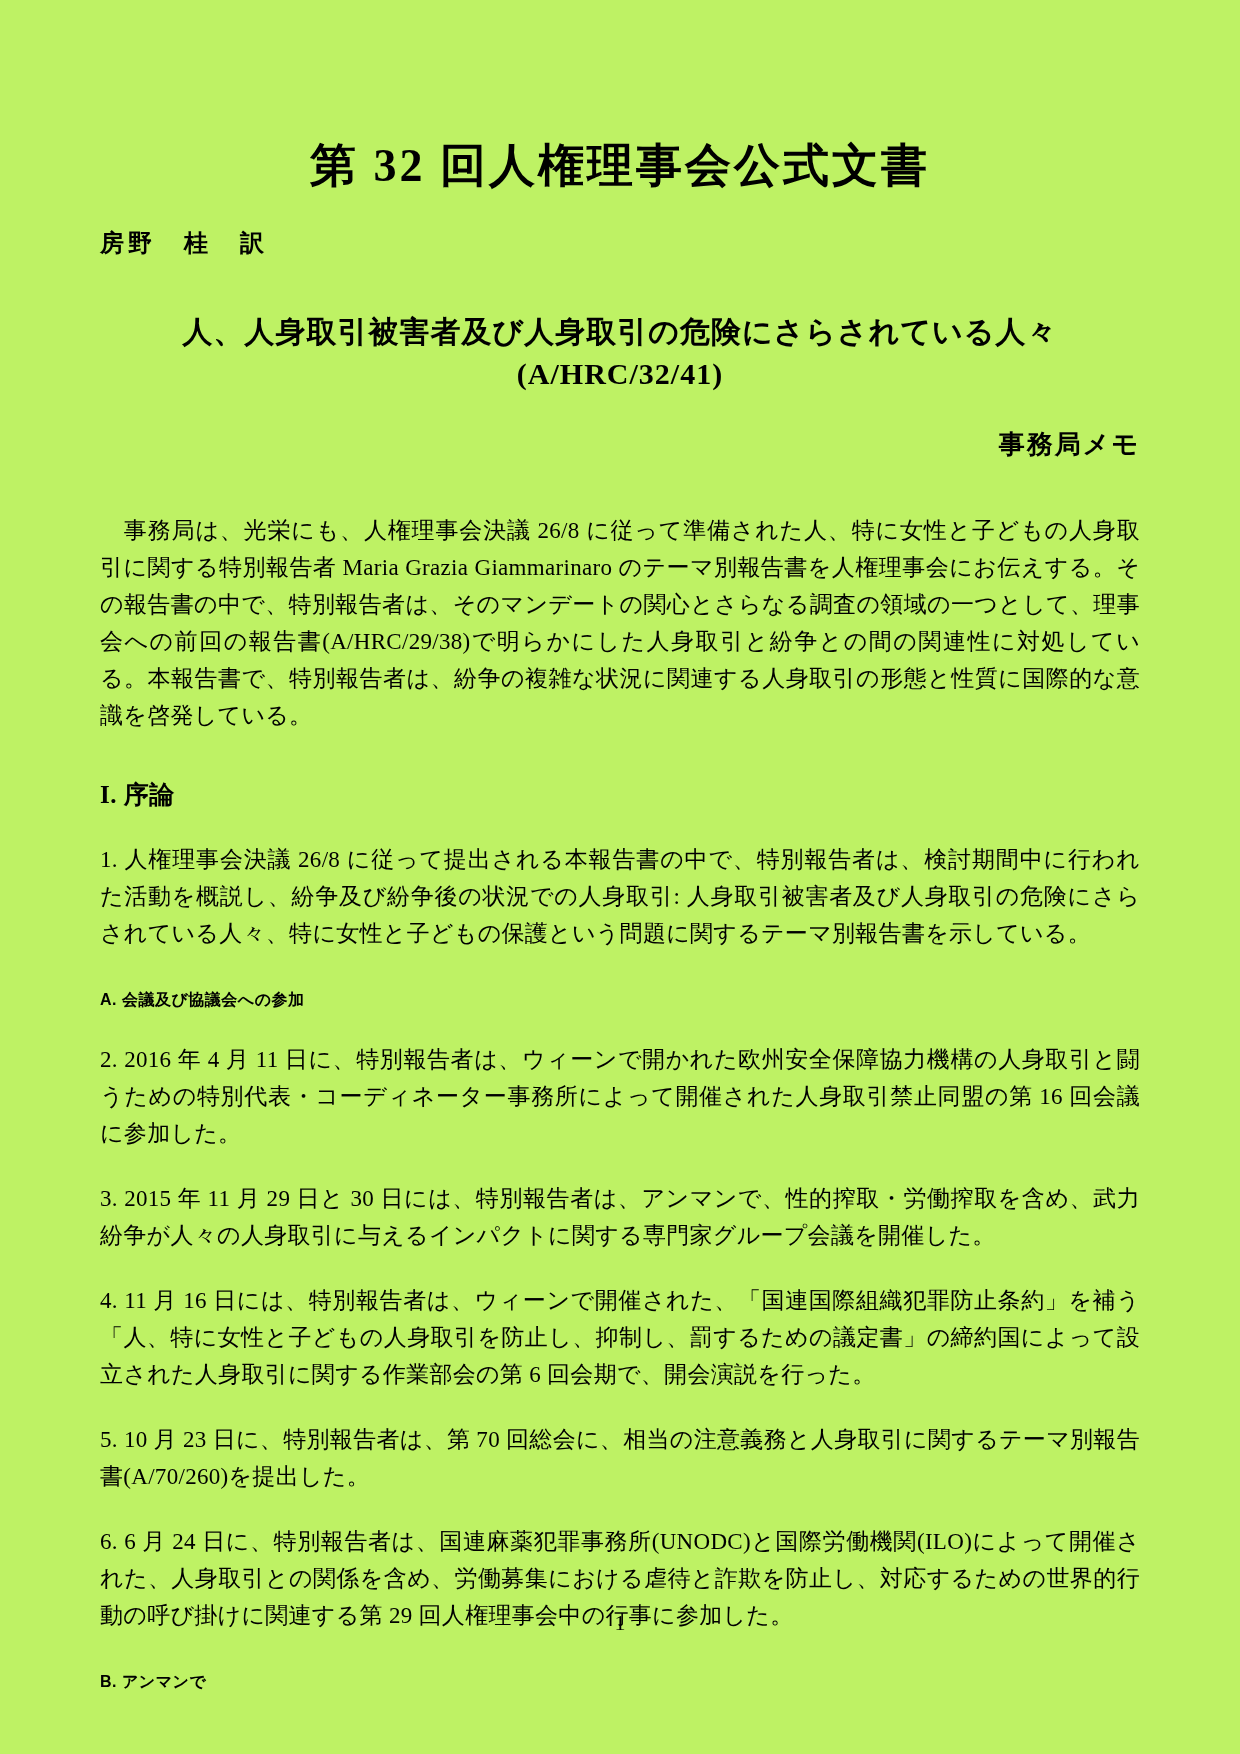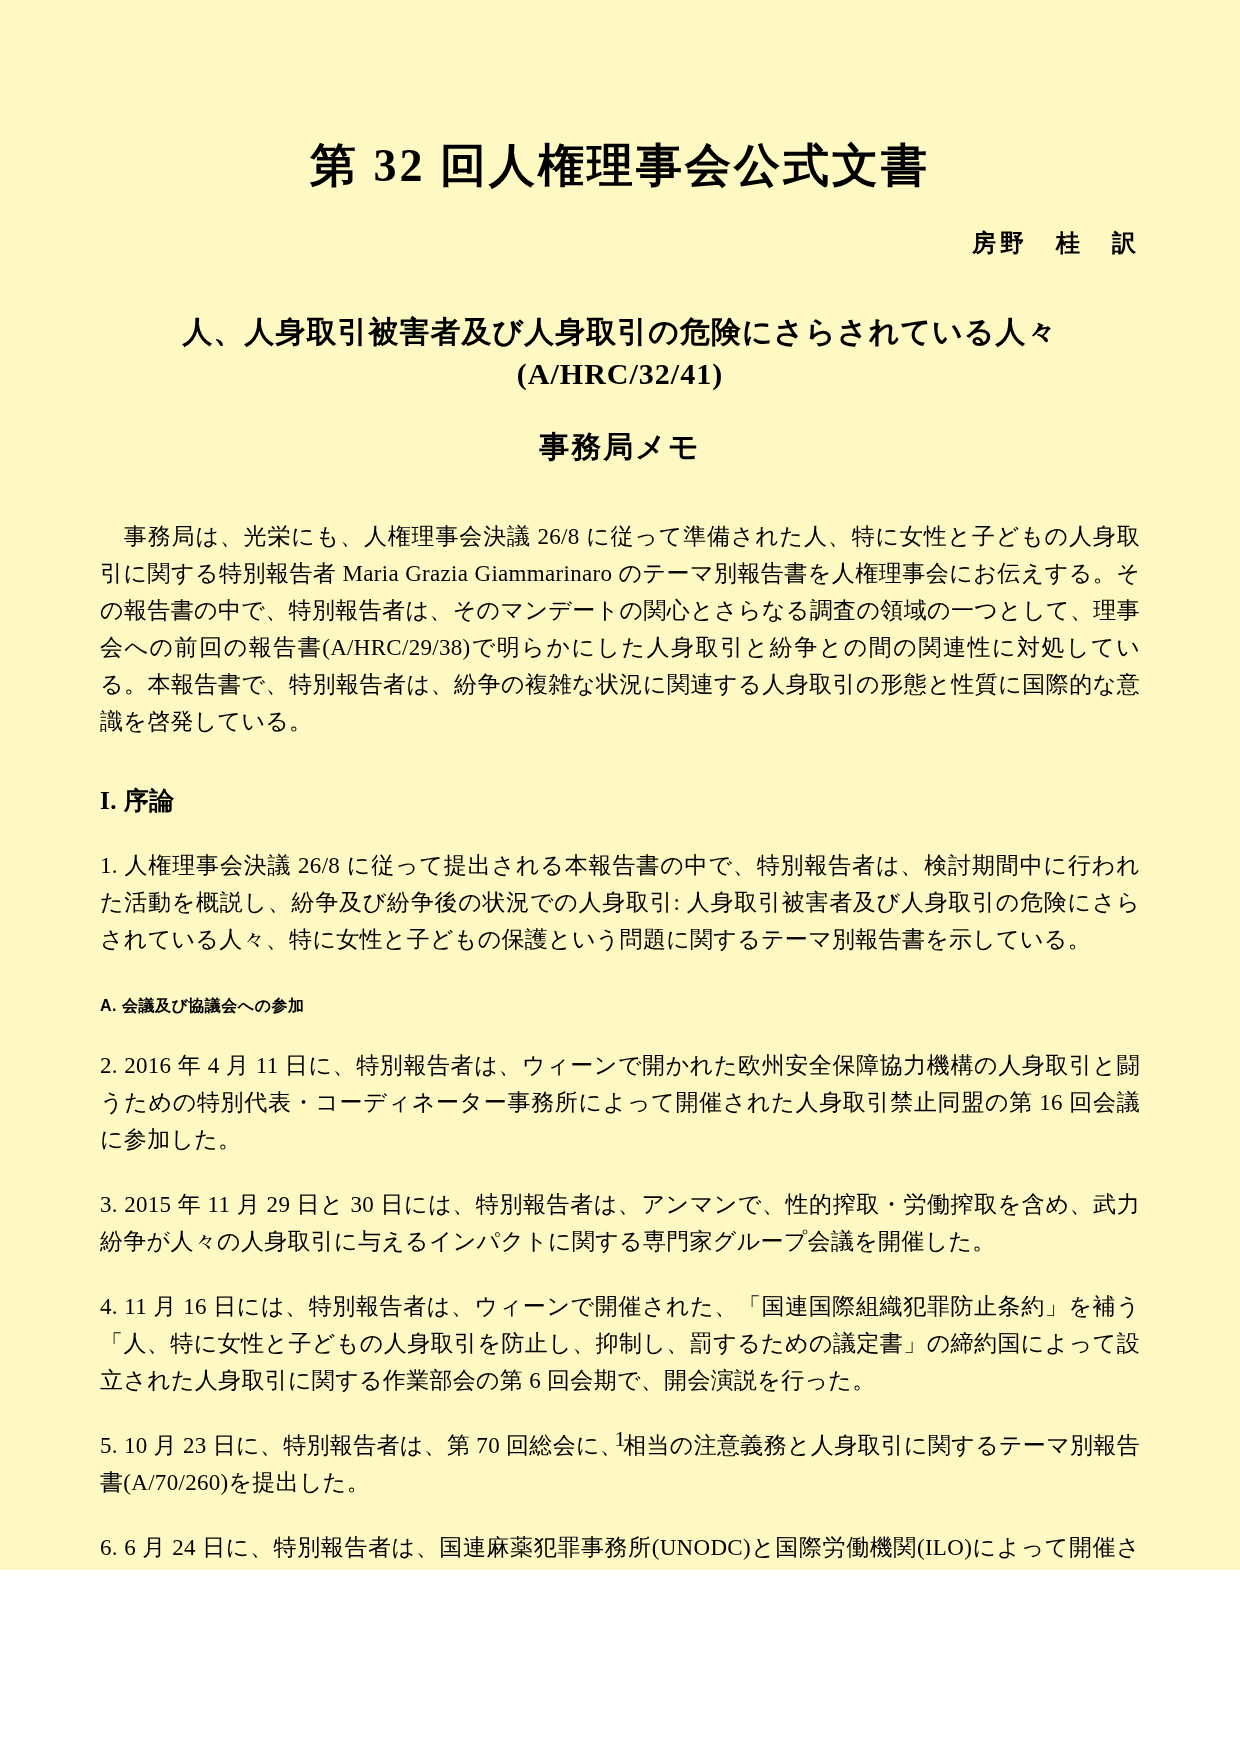--- a/index.html
+++ b/index.html
@@ -3,57 +3,57 @@
 <meta charset="utf-8">
 <style>
   html, body {
     margin: 0;
     padding: 0;
     background: #ffffff;
   }
   .page {
     position: relative;
     width: 1240px;
-    height: 1570px;
+    height: 1754px;
     margin: 0 auto;
-    background: #fef9c3;
+    background: #bef264;
     color: #000000;
     font-family: "Liberation Serif", "DejaVu Serif", serif;
     overflow: hidden;
     box-sizing: border-box;
     padding: 138px 100px 13px 100px;
   }
   .doc-title {
     margin: 0 0 34px 0;
     font-size: 46px;
     font-weight: bold;
     text-align: center;
     letter-spacing: 3px;
     line-height: 1.2;
   }
   .translator {
     margin: 0 0 52px 0;
     font-size: 24px;
     font-weight: bold;
-    text-align: right;
+    text-align: left;
     letter-spacing: 4px;
   }
   .report-subtitle {
     margin: 0 0 32px 0;
     font-size: 30px;
     font-weight: bold;
     text-align: center;
     line-height: 1.4;
     letter-spacing: 1px;
   }
   .memo-heading {
     margin: 0 0 50px 0;
-    font-size: 30px;
+    font-size: 26px;
     font-weight: bold;
-    text-align: center;
+    text-align: right;
     letter-spacing: 2px;
   }
   .body-para {
     margin: 0 0 28px 0;
     font-size: 23px;
     line-height: 37px;
     text-align: justify;
     text-justify: inter-ideograph;
     letter-spacing: 0.3px;
   }

